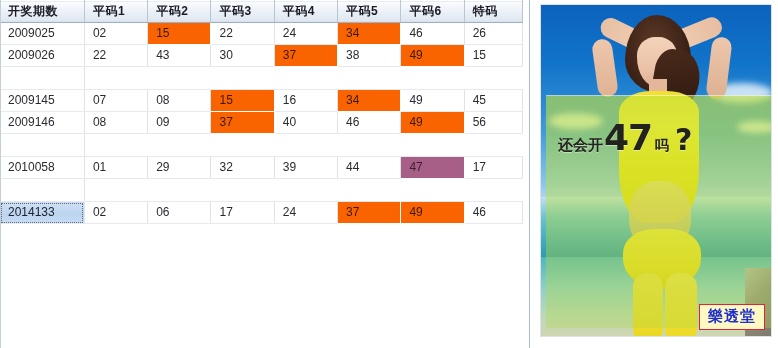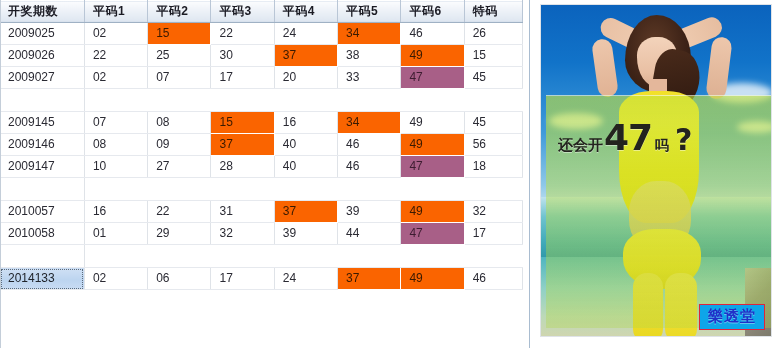--- a/index.html
+++ b/index.html
@@ -253,21 +253,21 @@
   #overlay-text .qmark {
     font-size: 30px; font-weight: bold;
     margin-left: 6px;
     font-family: "DejaVu Sans", sans-serif;
   }
 
   
   #watermark {
     position: absolute;
     right: 6px; bottom: 6px;
-    background: #0ea5e9;
+    background: #fef9c3;
     border: 1px solid #e0233c;
     padding: 2px 8px 3px 8px;
     color: #2030c8;
     font-size: 15px;
     font-weight: bold;
     letter-spacing: 1px;
     font-family: "DejaVu Sans", sans-serif;
     text-shadow: 0 1px 0 rgba(255,255,255,0.35);
   }
 </style>
@@ -308,36 +308,26 @@
             <td class="hl-orange">15</td>
             <td>22</td>
             <td>24</td>
             <td class="hl-orange">34</td>
             <td>46</td>
             <td>26</td>
           </tr>
           <tr>
             <td>2009026</td>
             <td>22</td>
-            <td>25</td>
+            <td>43</td>
             <td>30</td>
             <td class="hl-orange">37</td>
             <td>38</td>
             <td class="hl-orange">49</td>
             <td>15</td>
-          </tr>
-          <tr>
-            <td>2009027</td>
-            <td>02</td>
-            <td>07</td>
-            <td>17</td>
-            <td>20</td>
-            <td>33</td>
-            <td class="hl-purple">47</td>
-            <td>45</td>
           </tr>
           <tr class="spacer">
             <td class="first"></td>
             <td></td>
             <td></td>
             <td></td>
             <td></td>
             <td></td>
             <td></td>
             <td></td>
@@ -355,49 +345,29 @@
           <tr>
             <td>2009146</td>
             <td>08</td>
             <td>09</td>
             <td class="hl-orange">37</td>
             <td>40</td>
             <td>46</td>
             <td class="hl-orange">49</td>
             <td>56</td>
           </tr>
-          <tr>
-            <td>2009147</td>
-            <td>10</td>
-            <td>27</td>
-            <td>28</td>
-            <td>40</td>
-            <td>46</td>
-            <td class="hl-purple">47</td>
-            <td>18</td>
-          </tr>
           <tr class="spacer">
             <td class="first"></td>
             <td></td>
             <td></td>
             <td></td>
             <td></td>
             <td></td>
             <td></td>
             <td></td>
-          </tr>
-          <tr>
-            <td>2010057</td>
-            <td>16</td>
-            <td>22</td>
-            <td>31</td>
-            <td class="hl-orange">37</td>
-            <td>39</td>
-            <td class="hl-orange">49</td>
-            <td>32</td>
           </tr>
           <tr>
             <td>2010058</td>
             <td>01</td>
             <td>29</td>
             <td>32</td>
             <td>39</td>
             <td>44</td>
             <td class="hl-purple">47</td>
             <td>17</td>

